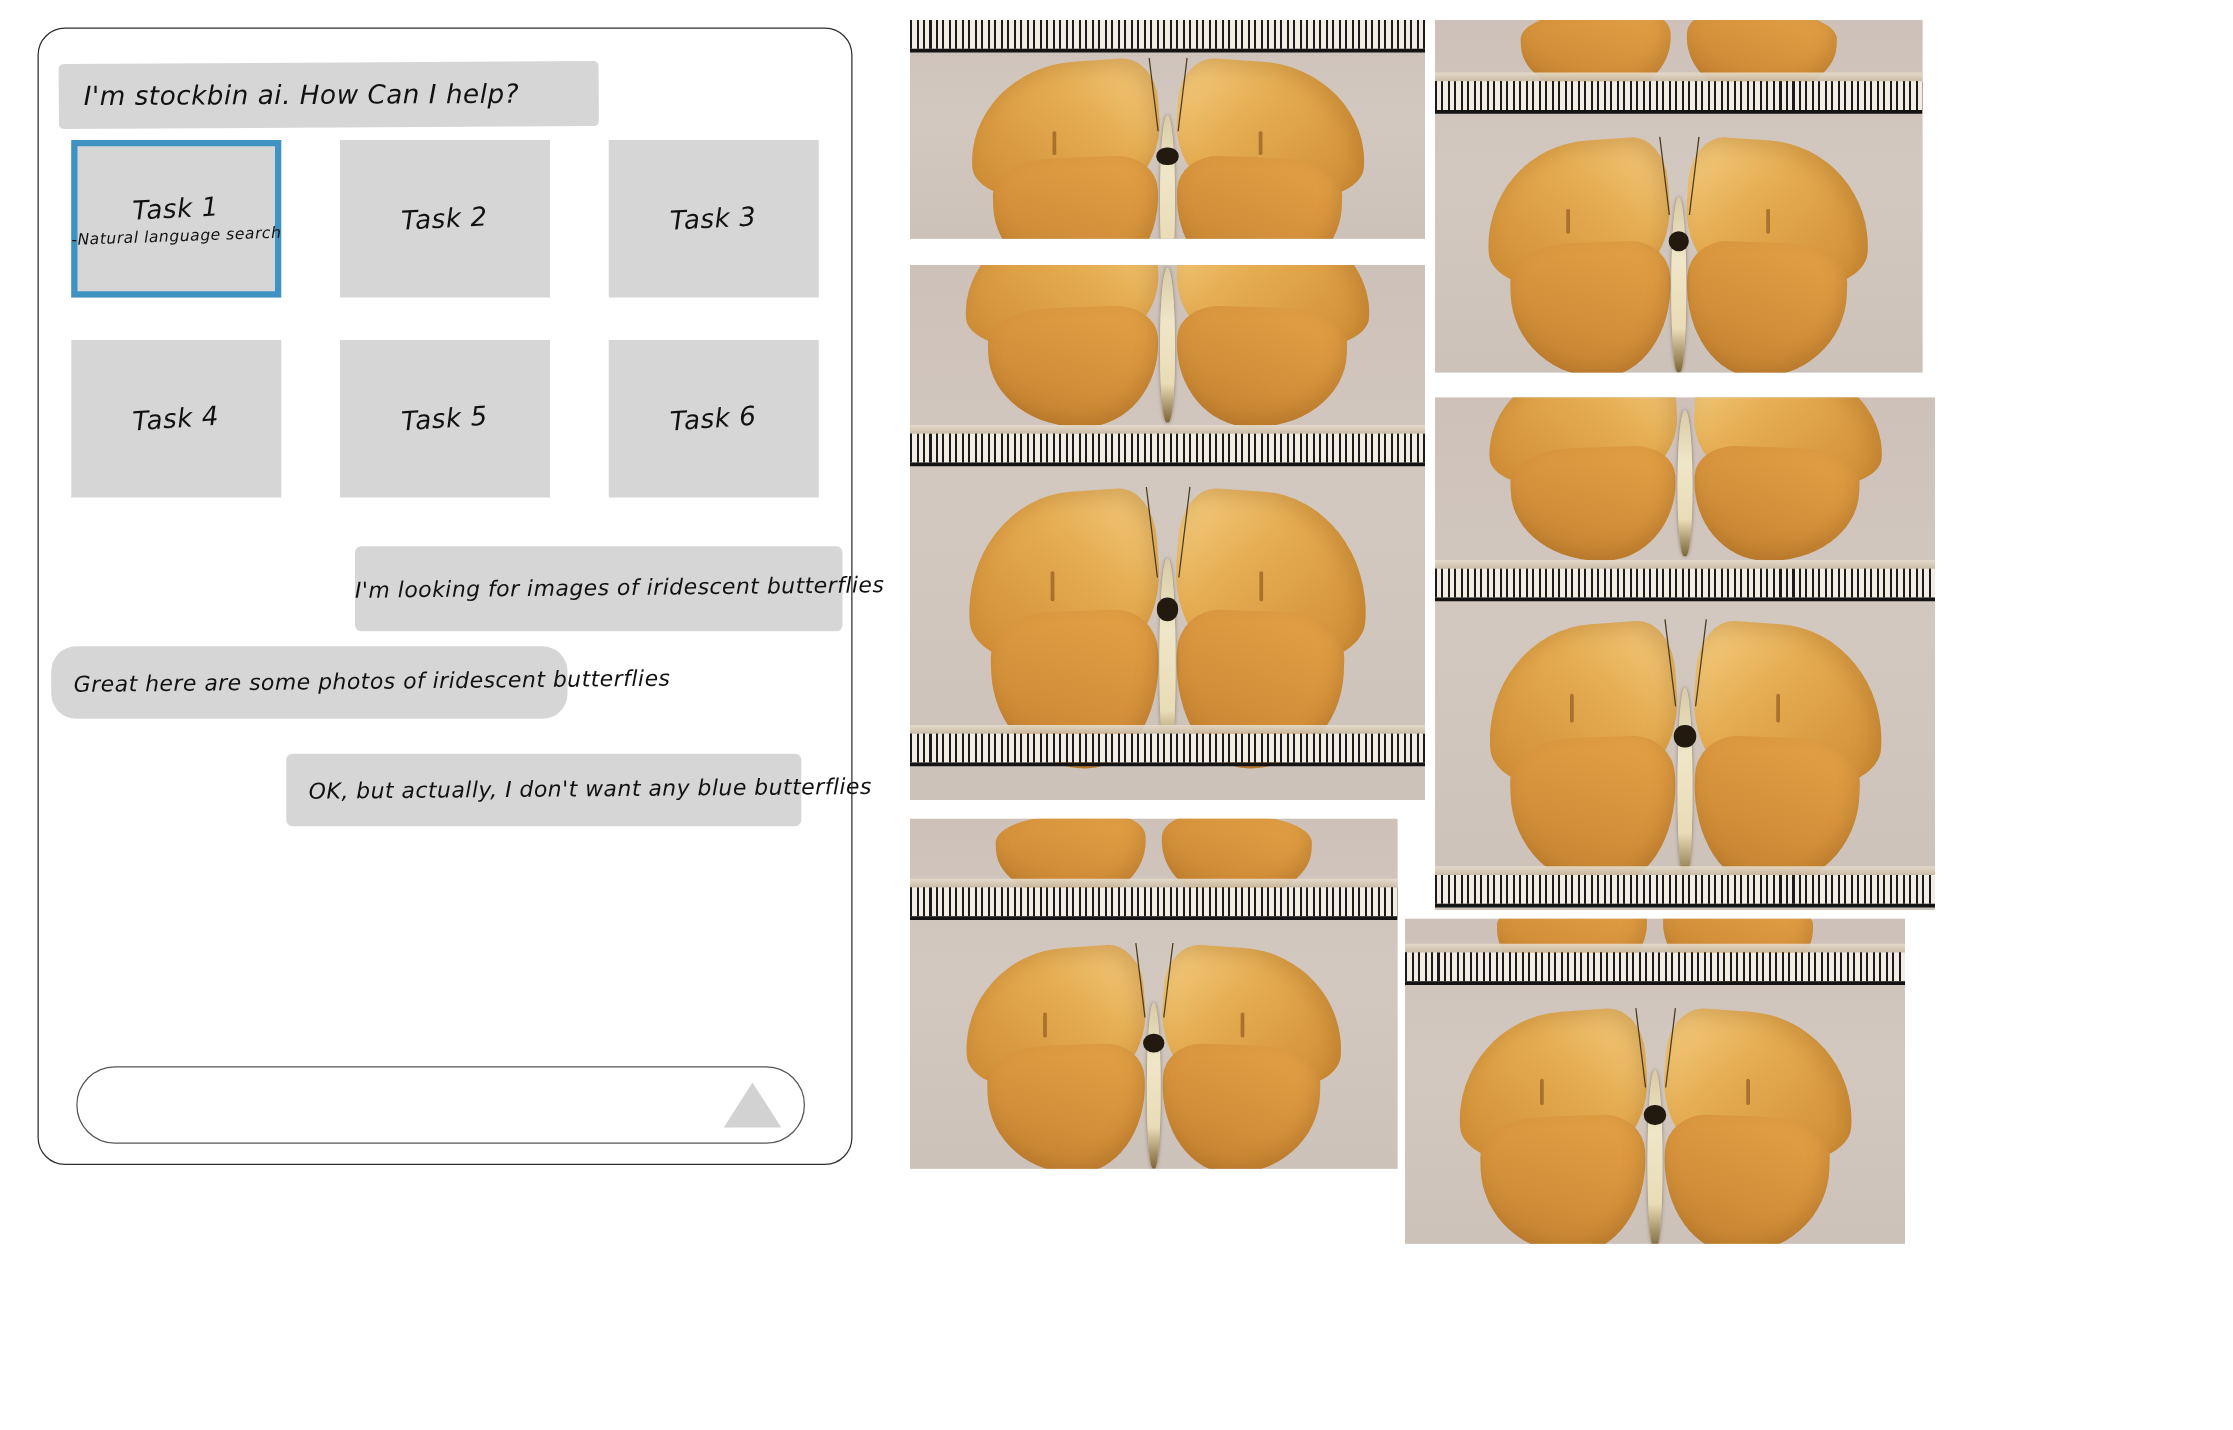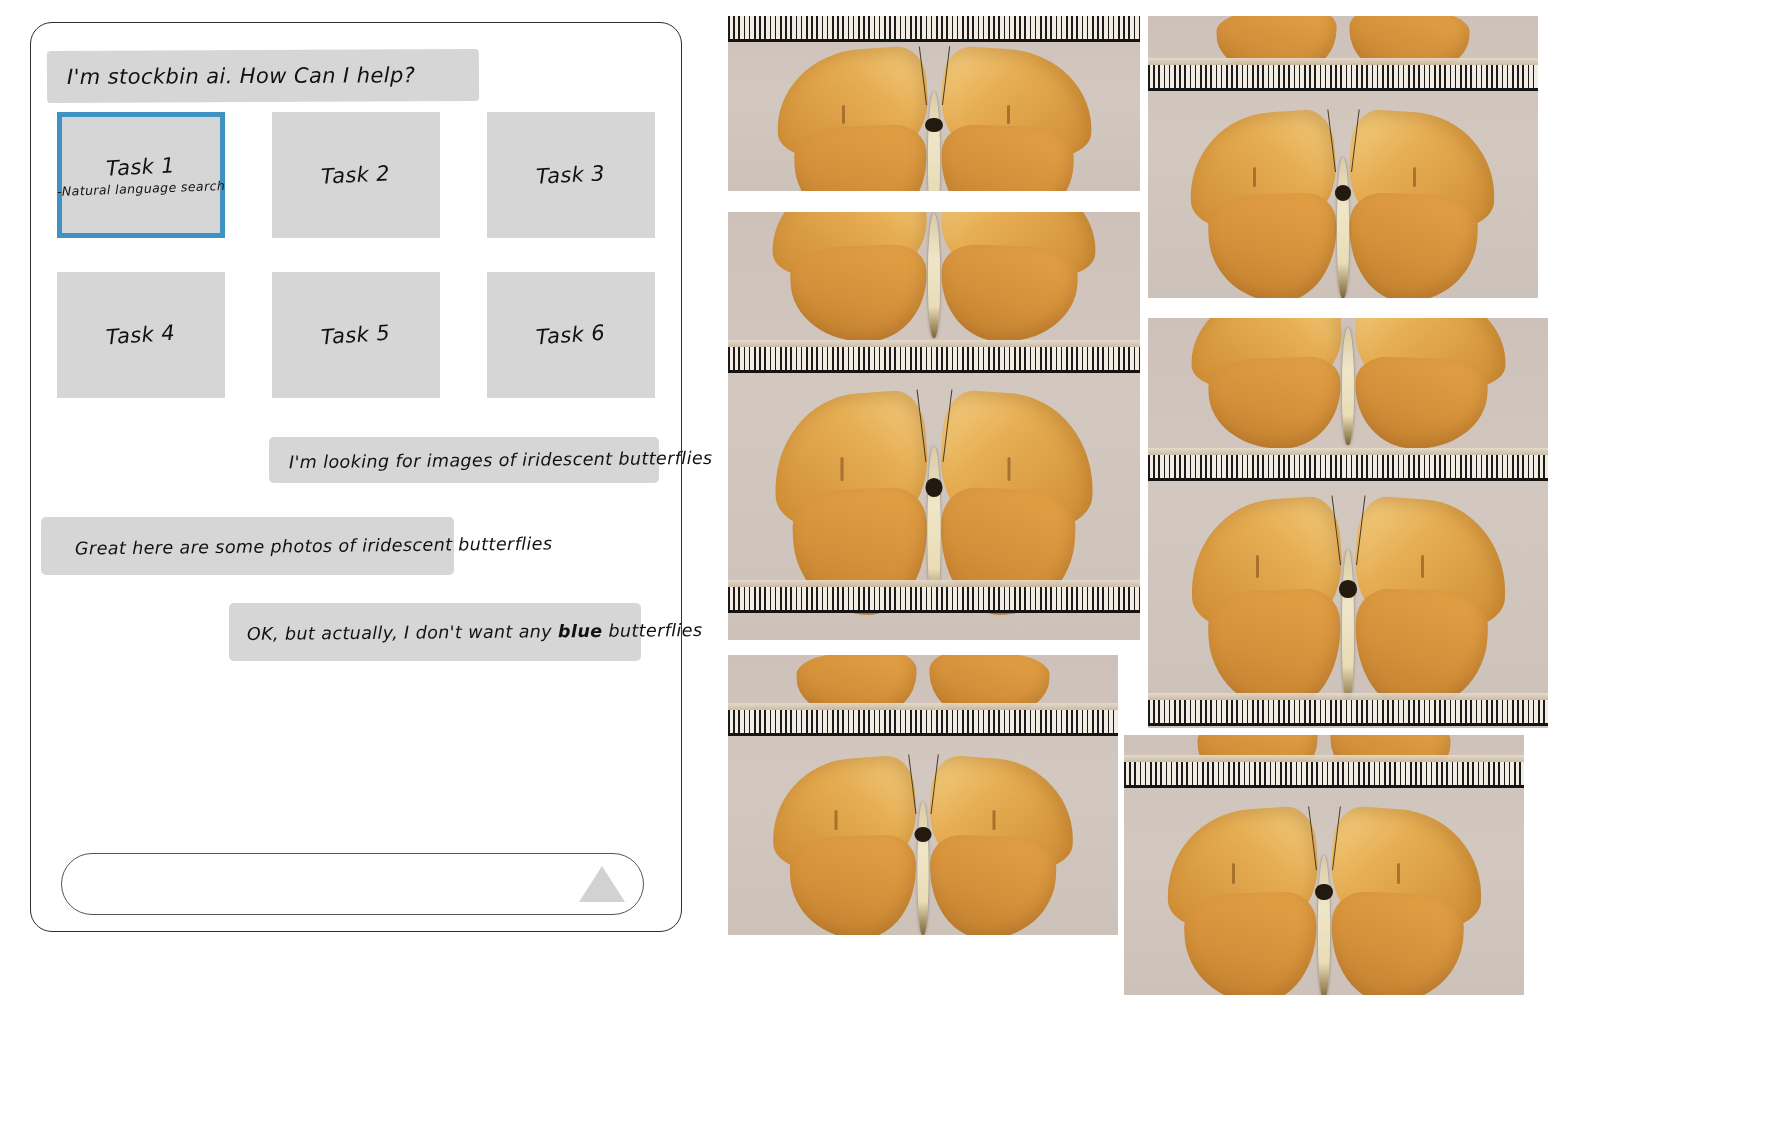--- a/index.html
+++ b/index.html
@@ -100,30 +100,30 @@
     position: absolute;
     background: #d6d6d6;
     border-radius: 5px;
     display: flex;
     align-items: center;
     box-sizing: border-box;
     font-size: 17.5px;
     color: #111;
   }
   .bubble.user { justify-content: flex-start; }
-  .b1 { left: 238px; top: 414px; width: 390px; height: 46px; padding-left: 20px; }
-  .b2 { left: 10px;  top: 494px; width: 413px; height: 58px; padding-left: 34px; }
+  .b1 { left: 253px; top: 414px; width: 390px; height: 68px; }
+  .b2 { left: 10px;  top: 494px; width: 413px; height: 58px; padding-left: 18px; border-radius: 20px; }
   .b3 { left: 198px; top: 580px; width: 412px; height: 58px; padding-left: 18px; }
   .b4 { left: 8px;   top: 686px; width: 393px; height: 58px; padding-left: 18px; }
   .b1 .txt { transform: rotate(-0.6deg); }
   .b2 .txt { transform: rotate(-0.6deg); }
   .b3 .txt { transform: rotate(-0.5deg); }
   .b4 .txt { transform: rotate(-0.8deg); }
   .txt { white-space: nowrap; }
-  .txt b { font-weight: 700; font-style: italic; }
+  .txt b { font-weight: 400; font-style: italic; }
 
   
   .input-wrap {
     position: absolute;
     left: 30px;
     top: 830px;
     width: 583px;
     height: 62px;
     border: 1.5px solid #555555;
     border-radius: 31px;

